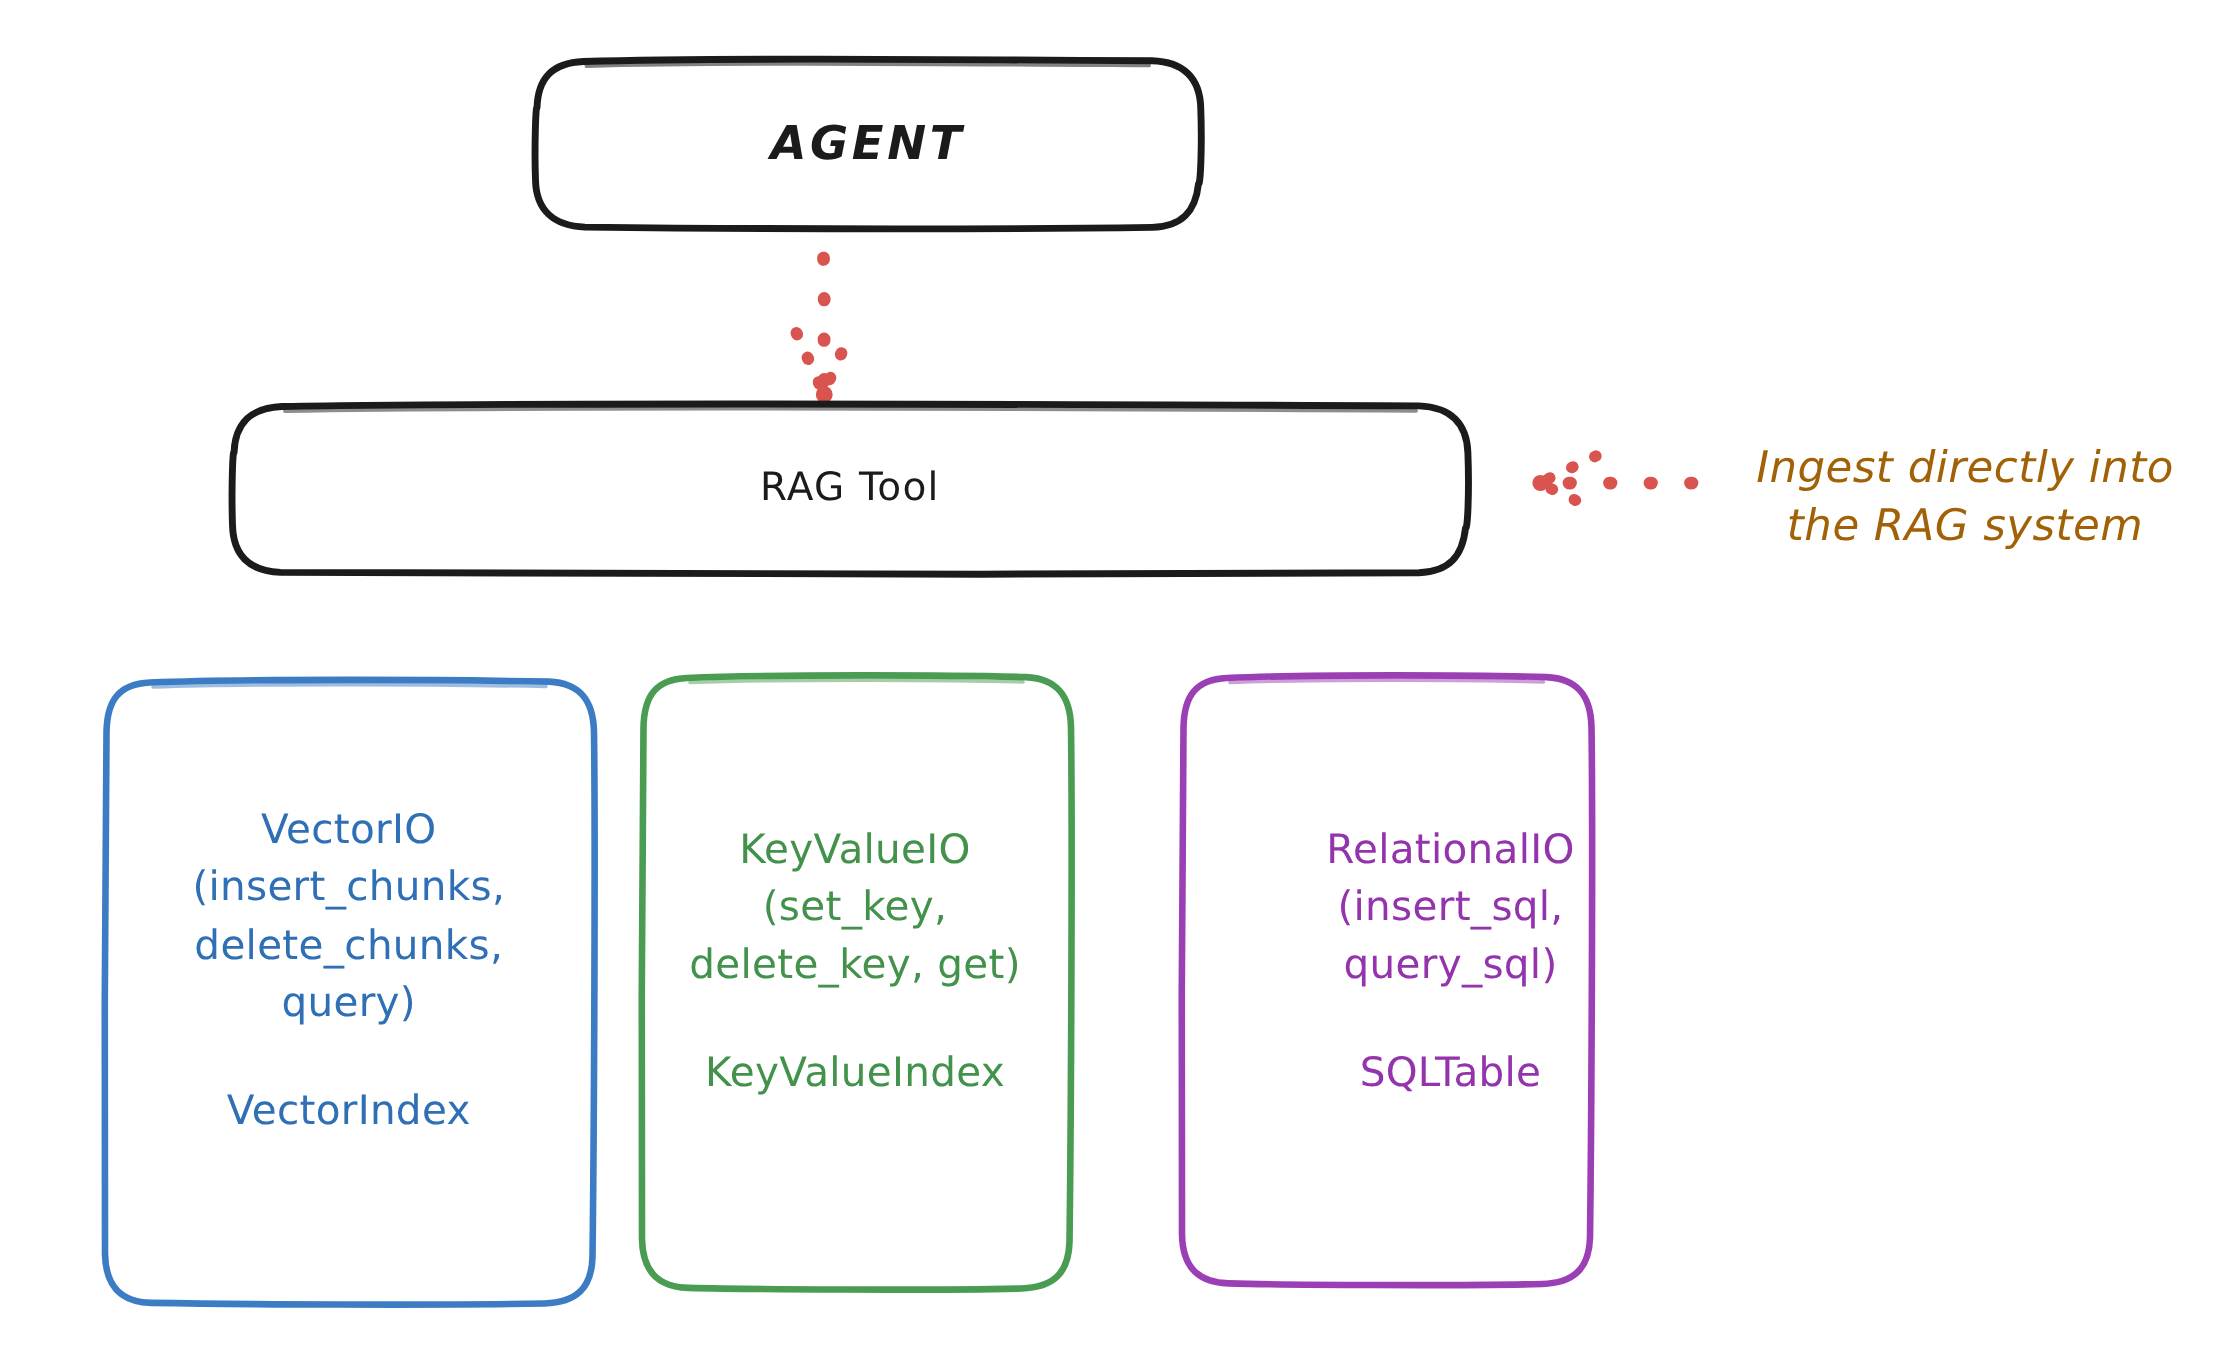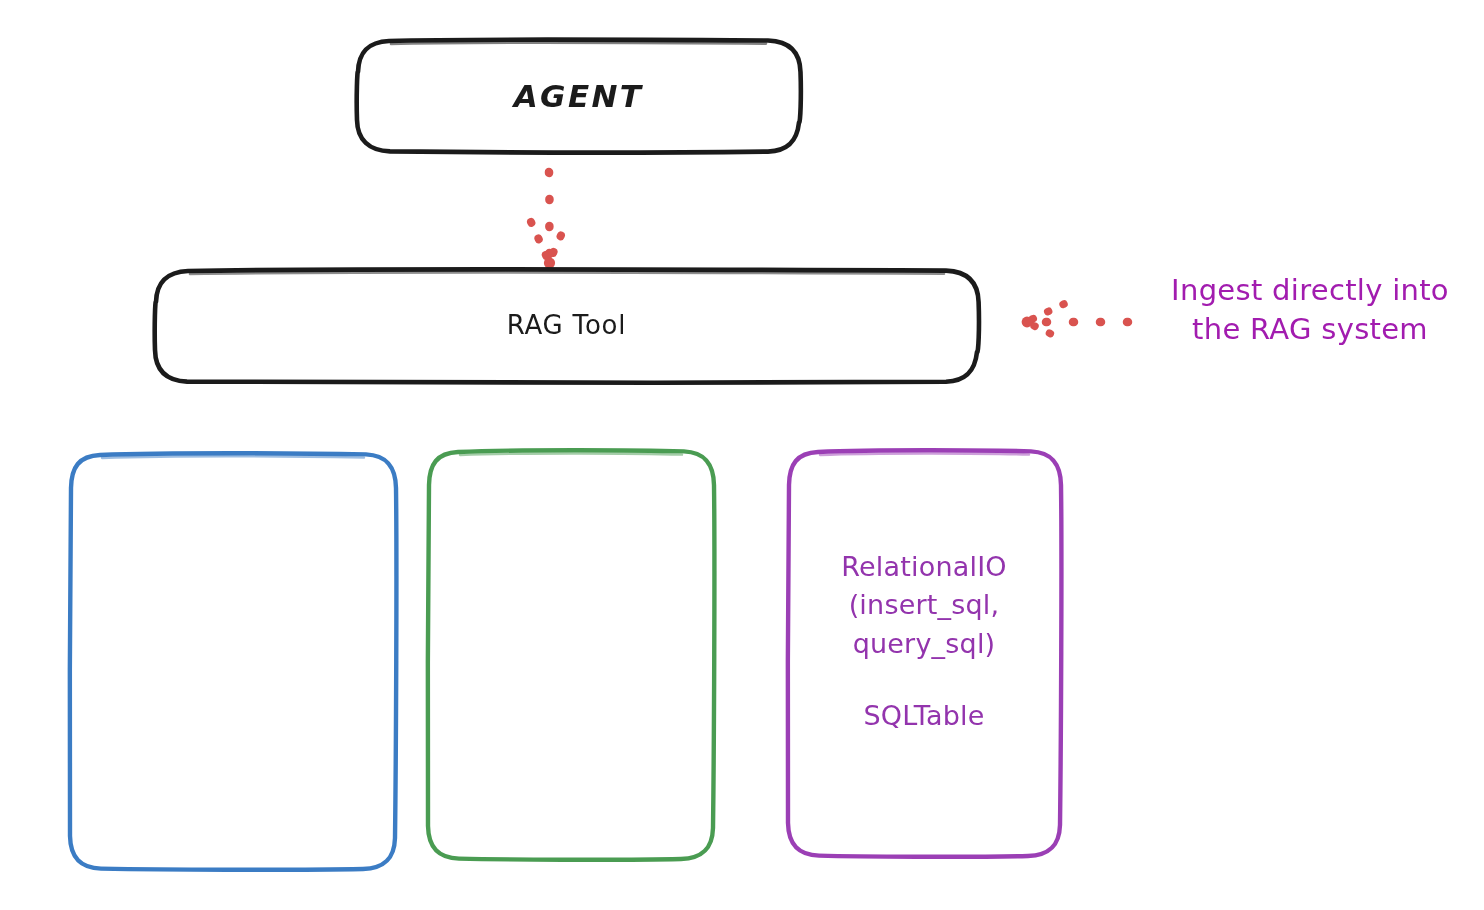--- a/index.html
+++ b/index.html
@@ -87,33 +87,35 @@
     left: 425px;
     top: 548px;
     width: 290px;
     color: #43924b;
   }
   #relationalio-label {
     left: 786px;
     top: 548px;
     width: 276px;
     color: #9334ad;
+    padding-left: 43px;
   }
   
   #ingest-note {
     position: absolute;
     left: 1140px;
-    top: 271px;
+    top: 292px;
     width: 340px;
-    color: #a21caf;
+    color: #a16207;
     font-size: 29px;
     font-weight: 500;
     line-height: 1.36;
     text-align: center;
     white-space: pre-line;
+    font-style: italic;
     letter-spacing: 0.3px;
   }
 </style>
 </head>
 <body>
 
 <div id="canvas">
 
   <svg class="svg-layer" viewBox="0 0 1484 910">
 
@@ -195,22 +197,33 @@
       <path d="M 820 455 C 880 452.6, 988 453.4, 1029 454.6" fill="none" stroke="#9b3fb5" stroke-width="2.4" stroke-linecap="round" opacity="0.5"></path>
     </g>
 
   </svg>
 
   <div class="node-label" id="agent-label">AGENT</div>
 
   <div class="node-label" id="ragtool-label">RAG Tool</div>
 
   <div class="leaf-label" id="vectorio-label">
+    <span>VectorIO
+(insert_chunks,
+delete_chunks,
+query)</span>
+    <span class="leaf-sub">VectorIndex</span>
   </div>
 
+  <div class="leaf-label" id="keyvalueio-label">
+    <span>KeyValueIO
+(set_key,
+delete_key, get)</span>
+    <span class="leaf-sub">KeyValueIndex</span>
+  </div>
 
   <div class="leaf-label" id="relationalio-label">
     <span>RelationalIO
 (insert_sql,
 query_sql)</span>
     <span class="leaf-sub">SQLTable</span>
   </div>
 
   <div id="ingest-note">Ingest directly into
 the RAG system</div>

